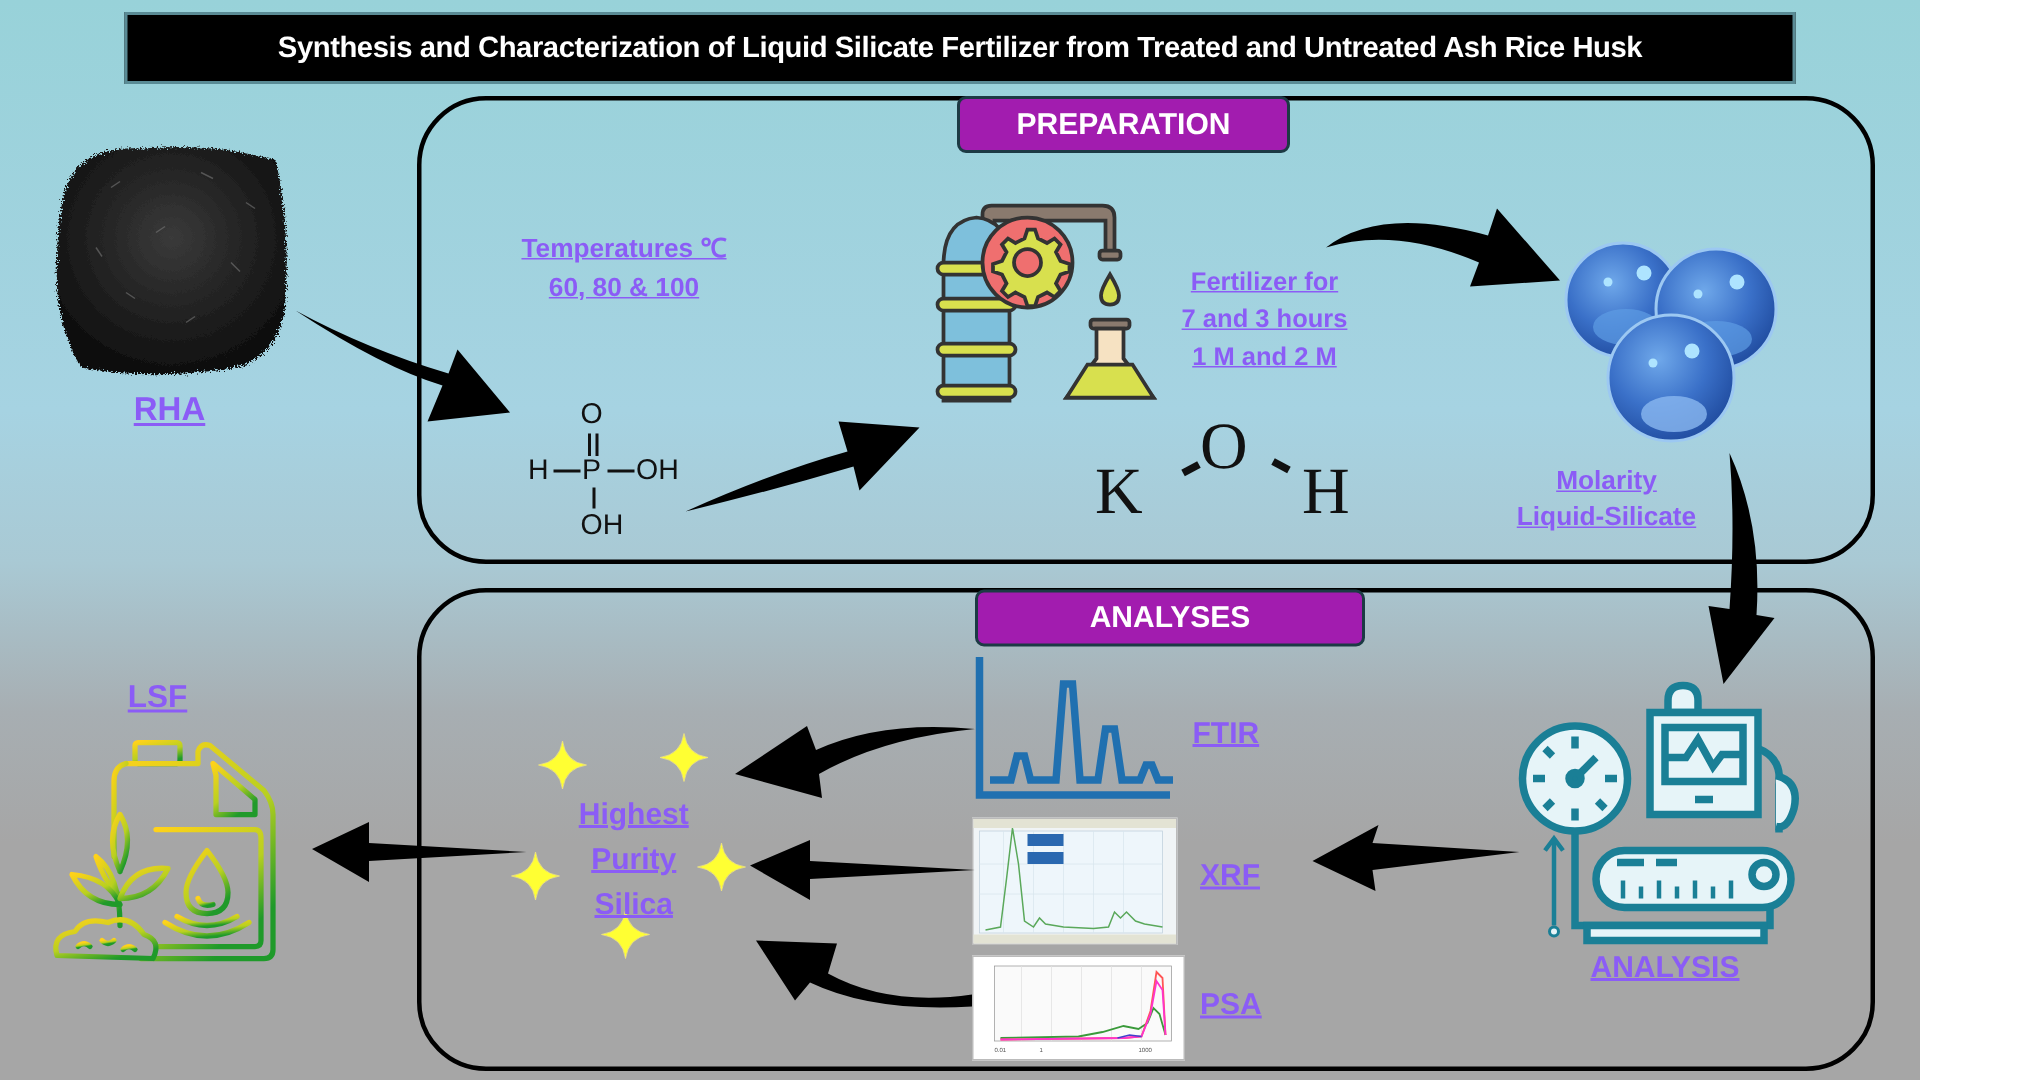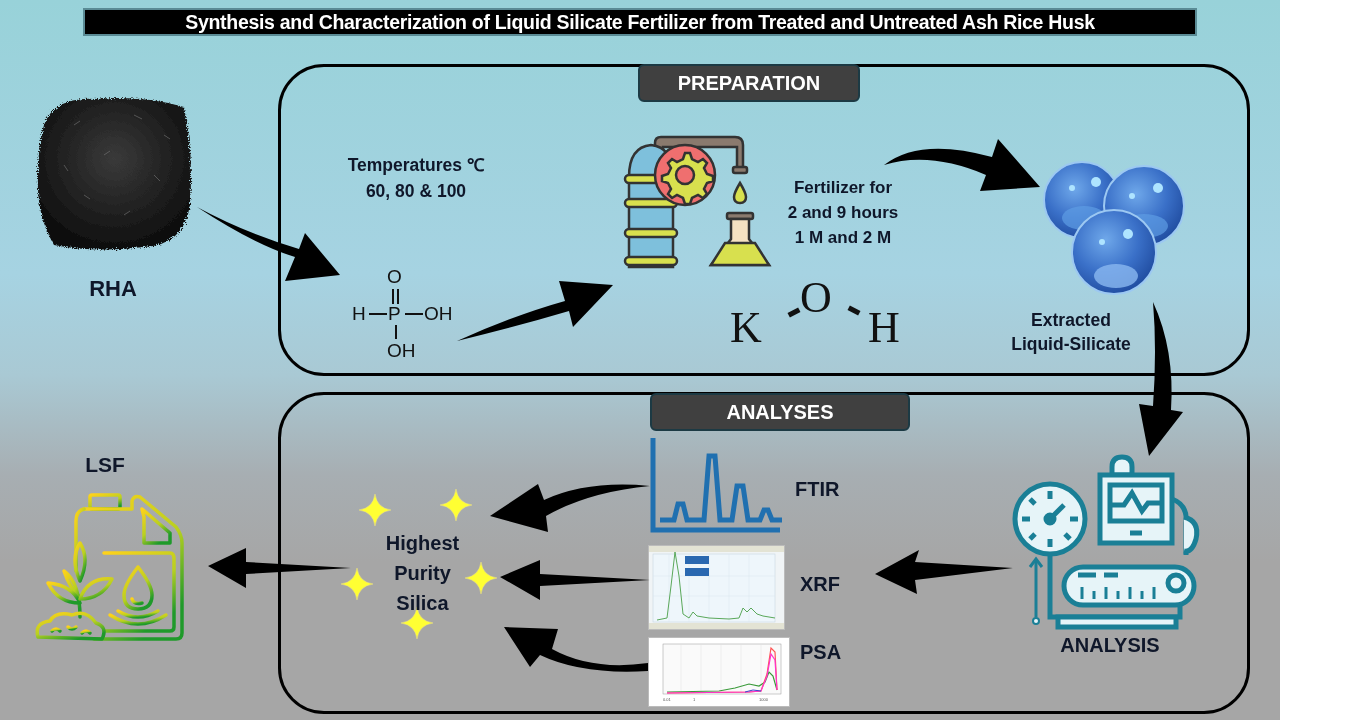--- a/index.html
+++ b/index.html
@@ -1,40 +1,40 @@
 <!DOCTYPE html>
 <html><head>
 <meta charset="utf-8">
 <style>
   html, body { margin: 0; padding: 0; }
   body { width: 1350px; height: 720px; position: relative; overflow: hidden; background: #ffffff;
          font-family: "Liberation Sans", sans-serif; }
   #canvas { position: absolute; left: 0; top: 0; width: 1280px; height: 720px;
     background: linear-gradient(to bottom, #98d2d9 0%, #a6d3e2 38%, #a9c9d4 52%, #a7aeb2 66%, #a6a6a6 78%, #a6a6a6 100%); }
-  .title-bar { position: absolute; left: 83px; top: 8px; width: 1114px; height: 28px; background: #000;
+  .title-bar { position: absolute; left: 83px; top: 8px; width: 1114px; height: 48px; background: #000;
     border: 2px solid #5a8b95; box-sizing: border-box; color: #fff; font-weight: bold; font-size: 19.5px;
     display: flex; align-items: center; justify-content: center; letter-spacing: -0.3px; white-space: nowrap; }
   .panel { position: absolute; border: 3px solid #000; border-radius: 46px; box-sizing: border-box; }
   #prep-panel { left: 278px; top: 64px; width: 972px; height: 312px; }
   #analyses-panel { left: 278px; top: 392px; width: 972px; height: 322px; }
-  .section-label { position: absolute; background: #404040; color: #fff; font-weight: bold; font-size: 20px;
+  .section-label { position: absolute; background: #a21caf; color: #fff; font-weight: bold; font-size: 20px;
     border-radius: 6px; border: 2px solid #1c3a44; box-sizing: border-box; display: flex; align-items: center; justify-content: center; }
   #prep-label { left: 638px; top: 64px; width: 222px; height: 38px; }
   #analyses-label { left: 650px; top: 393px; width: 260px; height: 38px; }
-  .txt { position: absolute; font-weight: bold; color: #0f172a; text-align: center; }
+  .txt { position: absolute; font-weight: bold; color: #8b5cf6; text-align: center; text-decoration: underline; }
   .line { display: block; }
   #cond-text { left: 326px; top: 152px; width: 180px; font-size: 17.5px; line-height: 26px; }
   #extract-text { left: 768px; top: 175px; width: 150px; font-size: 17px; line-height: 25px; }
-  #rha-label { left: 82px; top: 276px; width: 62px; font-size: 22px; }
+  #rha-label { left: 82px; top: 260px; width: 62px; font-size: 22px; }
   #lsf-label { left: 75px; top: 453px; width: 60px; font-size: 21px; }
   #extracted-label { left: 996px; top: 308px; width: 150px; font-size: 17.5px; line-height: 24px; }
   #analysis-label { left: 1045px; top: 634px; width: 130px; font-size: 20px; }
   #ftir-label { left: 795px; top: 478px; font-size: 20px; }
   #xrf-label { left: 800px; top: 573px; font-size: 20px; }
-  #psa-label { left: 800px; top: 641px; font-size: 20px; }
+  #psa-label { left: 800px; top: 659px; font-size: 20px; }
   #silica-text { left: 370px; top: 528px; width: 105px; font-size: 20px; line-height: 30px; }
   .chem { position: absolute; font-family: "Liberation Sans", sans-serif; color: #111; }
   #koh { position: absolute; left: 730px; top: 272px; width: 190px; height: 80px; }
   #koh span { position: absolute; font-family: "Liberation Serif", serif; font-size: 44px; color: #111; }
   svg { position: absolute; overflow: visible; }
   .thumb { position: absolute; background: #fff; border: 1px solid #bbb; box-sizing: border-box; }
 </style>
 </head>
 <body>
 
@@ -114,21 +114,21 @@
     <circle cx="70" cy="58" r="9" fill="#ef6f6f"></circle>
     <path d="M125 66 Q131 76 131 80 Q131 86 125 86 Q119 86 119 80 Q119 76 125 66Z" fill="#d8e04e"></path>
     <rect x="112" y="96" width="26" height="6" rx="2" fill="#8a7a6e"></rect>
     <path d="M116 102 L116 122 L96 148 L154 148 L134 122 L134 102Z" fill="#f6e2c2"></path>
     <path d="M110 126 L140 126 L154 148 L96 148Z" fill="#d8e04e"></path>
   </g>
 </svg>
 
 <div class="txt" id="extract-text">
   <span class="line">Fertilizer for</span>
-  <span class="line">2 and 9 hours</span>
+  <span class="line">7 and 3 hours</span>
   <span class="line">1 M and 2 M</span>
 </div>
 
 <div id="koh">
   <span style="left:0;top:30px;">K</span>
   <div style="position:absolute;left:58px;top:38px;width:12px;height:5px;background:#111;transform:rotate(-28deg);"></div>
   <span style="left:70px;top:0;">O</span>
   <div style="position:absolute;left:118px;top:36px;width:12px;height:5px;background:#111;transform:rotate(28deg);"></div>
   <span style="left:138px;top:30px;">H</span>
 </div>
@@ -158,21 +158,21 @@
     <ellipse cx="104" cy="66" rx="24" ry="12" fill="#5e9ce4" opacity="0.7"></ellipse>
   </g>
   <g>
     <circle cx="74" cy="92" r="42" fill="url(#sph)" stroke="#9cc8f2" stroke-width="2"></circle>
     <circle cx="62" cy="82" r="3" fill="#aee4ff"></circle>
       <circle cx="88" cy="74" r="5" fill="#aee4ff"></circle>
     <ellipse cx="76" cy="116" rx="22" ry="12" fill="#8ab8f0" opacity="0.8"></ellipse>
   </g>
 </svg>
 <div class="txt" id="extracted-label">
-  <span class="line">Extracted</span>
+  <span class="line">Molarity</span>
   <span class="line">Liquid-Silicate</span>
 </div>
 
 <svg style="left:1135px;top:300px;" width="50" height="160" viewBox="0 0 50 160">
   <path d="M18 2 Q40 50 36 110 L48 112 L14 156 L4 104 L18 106 Q22 50 18 2Z" fill="#000"></path>
 </svg>
 
 <svg style="left:1000px;top:455px;" width="210" height="175" viewBox="0 0 210 175">
   <g stroke="#1a7f96" stroke-width="5" fill="#e6f4f8">
     <path d="M112 12 Q112 2 122 2 Q132 2 132 12 L132 20 L112 20Z"></path>

